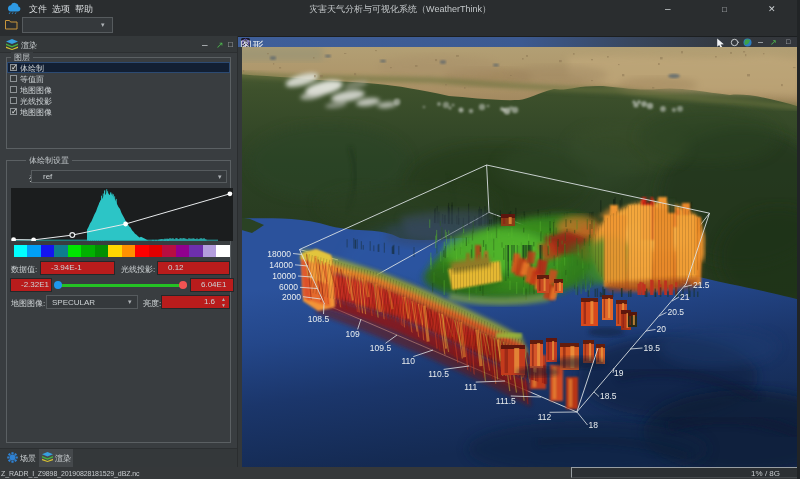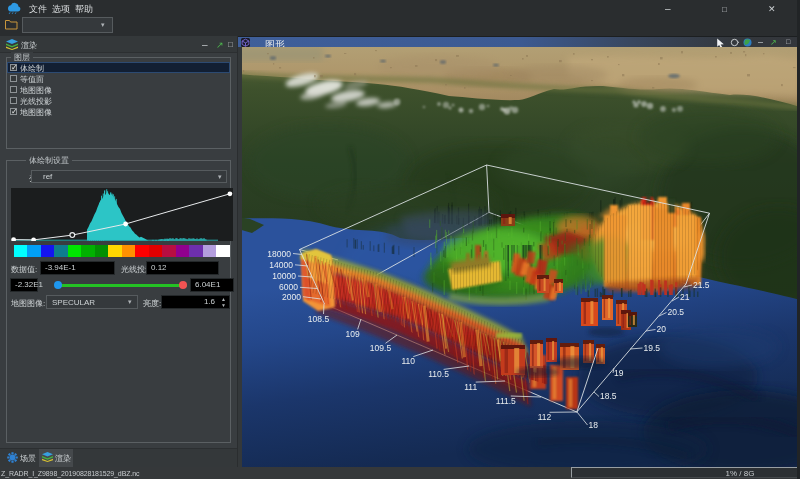--- a/index.html
+++ b/index.html
@@ -3,35 +3,36 @@
 *{margin:0;padding:0;box-sizing:border-box}
 body{width:800px;height:479px;overflow:hidden;background:#2a2d2f;font-family:"Liberation Sans",sans-serif}
 #app{position:relative;width:800px;height:479px;background:#2a2d2f;color:#d2d6d8}
 .abs{position:absolute}
 .menu{position:absolute;top:3px;font-size:9px;color:#d8dbdd}
 #left{position:absolute;left:0;top:36px;width:237px;height:431px;background:#393d40}
 .grp{position:absolute;border:1px solid #5b6063}
 .grplab{position:absolute;font-size:8px;color:#c2c7ca;background:#393d40;padding:0 3px}
 .row{position:absolute;font-size:8px;color:#ced3d5}
 .cb{position:absolute;width:7px;height:7px;border:1px solid #8d9295;background:#34383a;font-size:8px;line-height:6px;color:#eceeef;text-align:center}
-.inp{position:absolute;background:#000000;border:1px solid #24282a;font-size:8px;color:#cdd2d4;line-height:12px;padding-left:4px}
+.inp{position:absolute;background:#b91c1c;border:1px solid #24282a;font-size:8px;color:#cdd2d4;line-height:12px;padding-left:10px}
 .cmb{position:absolute;background:#35393c;border:1px solid #565b5e;font-size:8px;color:#cdd2d4}
 #right{position:absolute;left:238px;top:36px;width:562px;height:431px;background:#1c1f21}
 #ghead{position:absolute;left:0;top:1px;width:562px;height:10px;background:linear-gradient(90deg,#3f5f9a 0%,#3c5a92 50%,#39475f 70%,#34383d 88%,#33363b 100%)}
 #status{position:absolute;left:0;top:467px;width:800px;height:12px;background:#35383a;font-size:8px;color:#c6cacd}
 .wbtn{position:absolute;color:#c9cdd0;font-size:10px;line-height:10px}
 </style></head><body>
 <div id="app">
 <svg class="abs" style="left:7px;top:2px" width="14" height="12" viewBox="0 0 14 12">
  <path d="M3.5 9.5 a3.2 3.2 0 0 1 .4-6.3 a4 4 0 0 1 7.6 1.2 a2.6 2.6 0 0 1-.4 5.1 z" fill="#2e9ae4"></path>
  <path d="M3 10.4 l-.8 1.4 M6 10.4 l-.8 1.4 M9 10.4 l-.8 1.4" stroke="#2e9ae4" stroke-width="0.9"></path>
 </svg>
 <div class="menu" style="left:29px">文件</div>
 <div class="menu" style="left:52px">选项</div>
 <div class="menu" style="left:75px">帮助</div>
+<div class="menu" style="left:0;width:800px;text-align:center;color:#c3c7c9">灾害天气分析与可视化系统（WeatherThink）</div>
 <div class="wbtn" style="left:665px;top:4px">–</div>
 <div class="wbtn" style="left:722px;font-size:8px;top:5px">□</div>
 <div class="wbtn" style="left:768px;top:4px;font-size:9px">✕</div>
 <svg class="abs" style="left:5px;top:19px" width="13" height="11" viewBox="0 0 13 11">
  <path d="M0.5 1.5 h4 l1 1.5 h6.5 v7 h-11.5 z" fill="none" stroke="#c8963c" stroke-width="1"></path>
 </svg>
 <div class="cmb" style="left:22px;top:17px;width:91px;height:16px"></div>
 <div class="abs" style="left:101px;top:21px;font-size:7px;color:#aeb3b6">▾</div>
 <div id="left">
 <div class="abs" style="left:0;top:0;width:237px;height:17px;background:#34383a;border-bottom:1px solid #2c2f31"></div>
@@ -108,22 +109,22 @@
       <div style="position:absolute;left:135.28px;top:208.5px;width:13.58px;height:12.0px;background:#fe0000"></div>
       <div style="position:absolute;left:148.81px;top:208.5px;width:13.58px;height:12.0px;background:#e20000"></div>
       <div style="position:absolute;left:162.34px;top:208.5px;width:13.58px;height:12.0px;background:#b80e41"></div>
       <div style="position:absolute;left:175.88px;top:208.5px;width:13.58px;height:12.0px;background:#90008f"></div>
       <div style="position:absolute;left:189.41px;top:208.5px;width:13.58px;height:12.0px;background:#6e2fae"></div>
       <div style="position:absolute;left:202.94px;top:208.5px;width:13.58px;height:12.0px;background:#b49ede"></div>
       <div style="position:absolute;left:216.47px;top:208.5px;width:13.58px;height:12.0px;background:#ffffff"></div>
 <div class="row" style="left:11px;top:228px">数据值:</div>
 <div class="inp" style="left:40px;top:225px;width:75px;height:14px">-3.94E-1</div>
 <div class="row" style="left:121px;top:228px">光线投影:</div>
-<div class="inp" style="left:146px;top:225px;width:73px;height:14px">0.12</div>
-<div class="inp" style="left:10px;top:242px;width:28px;height:14px">-2.32E1</div>
+<div class="inp" style="left:157px;top:225px;width:73px;height:14px">0.12</div>
+<div class="inp" style="left:10px;top:242px;width:42px;height:14px">-2.32E1</div>
 <div class="inp" style="left:190px;top:242px;width:44px;height:14px">6.04E1</div>
 <div class="abs" style="left:57px;top:247.5px;width:130px;height:3px;background:#24c224;border-radius:1px"></div>
 <div class="abs" style="left:54px;top:244.5px;width:8px;height:8px;border-radius:50%;background:#1e97ee"></div>
 <div class="abs" style="left:179px;top:244.5px;width:8px;height:8px;border-radius:50%;background:#f25353"></div>
 <div class="row" style="left:11px;top:262px">地图图像:</div>
 <div class="cmb" style="left:46px;top:259px;width:92px;height:14px;line-height:13px;padding-left:5px">SPECULAR</div>
 <div class="abs" style="left:128px;top:262px;font-size:7px;color:#aeb3b6">▾</div>
 <div class="row" style="left:143px;top:262px">亮度:</div>
 <div class="inp" style="left:161px;top:259px;width:69px;height:14px;text-align:right;padding-right:14px">1.6</div>
 <div class="abs" style="left:221px;top:259.5px;font-size:5px;color:#aeb3b6;line-height:6px">▲<br>▼</div>
@@ -142,21 +143,21 @@
  <path d="M0 7.5 L6 10 12 7.5 12 9 6 11 0 9 Z" fill="#d8c232"></path>
 </svg>
 <div class="row" style="left:55px;top:417px">渲染</div>
 </div>
     <div id="right">
       <div id="ghead">
 <svg class="abs" style="left:3px;top:0.5px" width="9" height="9" viewBox="0 0 12 12">
  <rect x="0" y="0" width="12" height="12" rx="2" fill="#1a1a28"></rect>
  <path d="M6 1.5 L10.5 4 6 6.5 1.5 4Z M1.5 4v4.5L6 11V6.5 M10.5 4v4.5L6 11" fill="none" stroke="#7a6ad8" stroke-width="1.2"></path>
 </svg>
-<span class="abs" style="left:27px;top:1px;font-size:10px;color:#e6e9eb">图形</span>
+<span class="abs" style="left:2px;top:1px;font-size:12px;color:#e6e9eb">图形</span>
 <svg class="abs" style="left:478px;top:0.5px" width="9" height="10" viewBox="0 0 9 10">
           <path d="M1.2,0.5 L7.8,6.2 L4.6,6.4 L6.4,9.3 L4.8,10 L3.2,7 L1.2,8.8 Z" fill="#f0f2f4"></path>
         </svg>
 <svg class="abs" style="left:492px;top:1px" width="9" height="9" viewBox="0 0 9 9">
           <circle cx="4.5" cy="4.5" r="3.2" fill="none" stroke="#c9cdd0" stroke-width="1"></circle>
           <path d="M7.7,4.5 l1,-1.3 l0.3,1.8 z" fill="#c9cdd0"></path>
         </svg>
 <svg class="abs" style="left:505px;top:1px" width="9" height="9" viewBox="0 0 9 9">
           <circle cx="4.5" cy="4.5" r="4" fill="#2e7dc2"></circle>
           <path d="M2,2 a5 5 0 0 1 5,0 a6 6 0 0 1-5,5 a6 6 0 0 1 0-5" fill="#3da04a"></path>
@@ -1046,15 +1047,15 @@
         <line x1="361" y1="349.5" x2="356" y2="345" stroke="#dde2e5" stroke-width="0.8"></line>
         <text x="362" y="352.0" font-size="8.5" fill="#e8ecee" text-anchor="start" font-family="Liberation Sans">18.5</text>
         <line x1="349.5" y1="378" x2="339" y2="365" stroke="#dde2e5" stroke-width="0.8"></line>
         <text x="350.5" y="380.5" font-size="8.5" fill="#e8ecee" text-anchor="start" font-family="Liberation Sans">18</text>
         <rect x="0" y="0" width="4" height="420" fill="#34383a"></rect>
       </svg>
     </div>
 <div id="status">
 <div class="abs" style="left:1px;top:3px;font-size:7px;letter-spacing:-0.1px">Z_RADR_I_Z9898_20190828181529_dBZ.nc</div>
 <div class="abs" style="left:571px;top:0;width:226px;height:11px;background:#2c3033;border-top:1px solid #989ea2;border-left:1px solid #989ea2;border-bottom:1px solid #44484b"></div>
-<div class="abs" style="left:700px;top:2px;width:80px;text-align:center">1% / 8G</div>
+<div class="abs" style="left:700px;top:2px;width:80px;text-align:right">1% / 8G</div>
 </div>
 <div class="abs" style="left:797px;top:0;width:3px;height:479px;background:#212426"></div>
 </div>
 </body></html>

